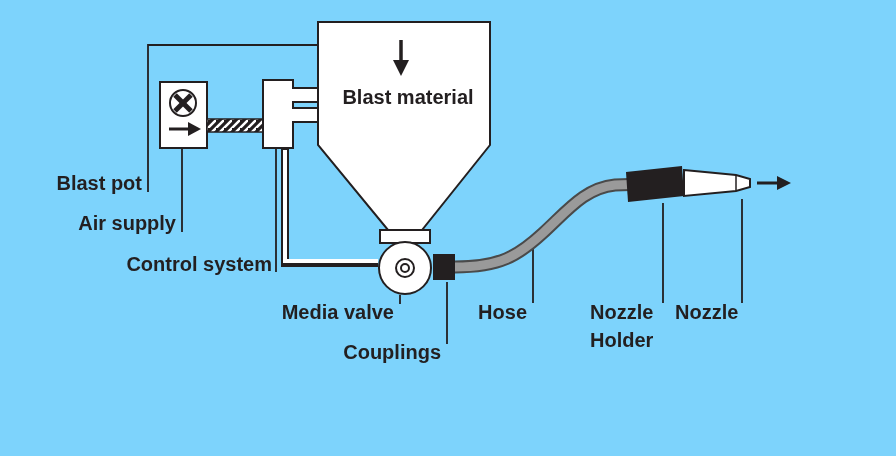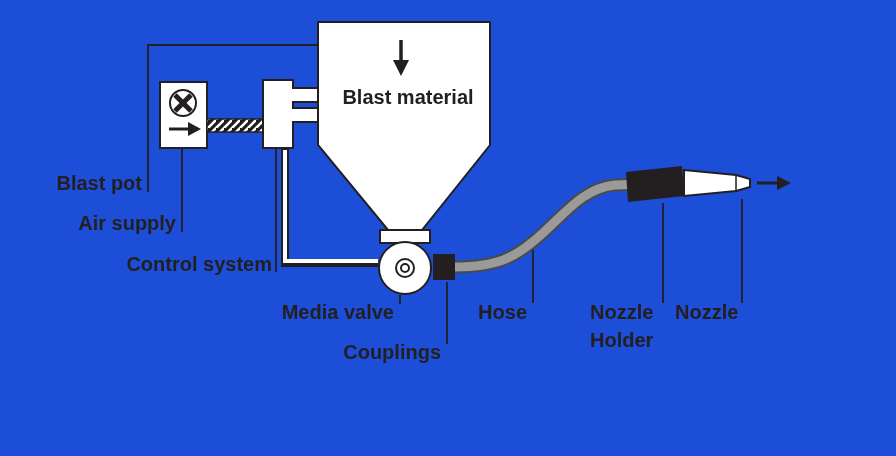--- a/index.html
+++ b/index.html
@@ -1,19 +1,19 @@
 <!DOCTYPE html>
 <html><head>
 <meta charset="utf-8">
 <style>
   html,body{margin:0;padding:0;background:#ffffff;}
   .stage{
     position:relative;
     width:896px;height:456px;
-    background:#1d4ed8;
+    background:#7dd3fc;
     overflow:hidden;
     font-family:"Liberation Sans",sans-serif;
   }
   svg{display:block;}
   .thin{stroke:#231f20;stroke-width:1.8;fill:none;}
   .outline{stroke:#231f20;stroke-width:2;fill:#ffffff;}
   .ink{fill:#231f20;}
   .pipe-outer{stroke:#231f20;stroke-width:8;fill:none;}
   .pipe-inner{stroke:#ffffff;stroke-width:4;fill:none;}
   .hose-outer{stroke:#4a4a4a;stroke-width:13;fill:none;}

